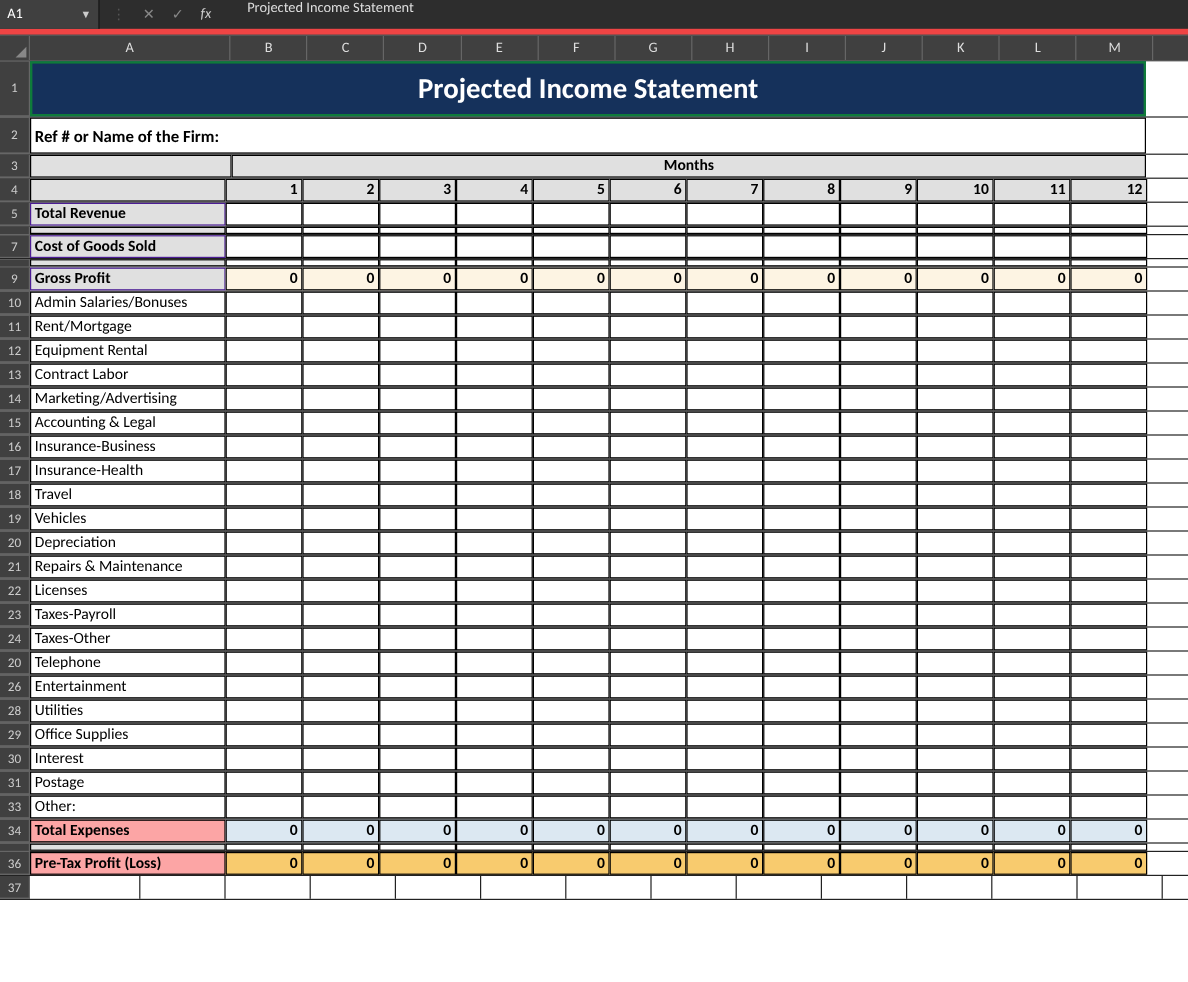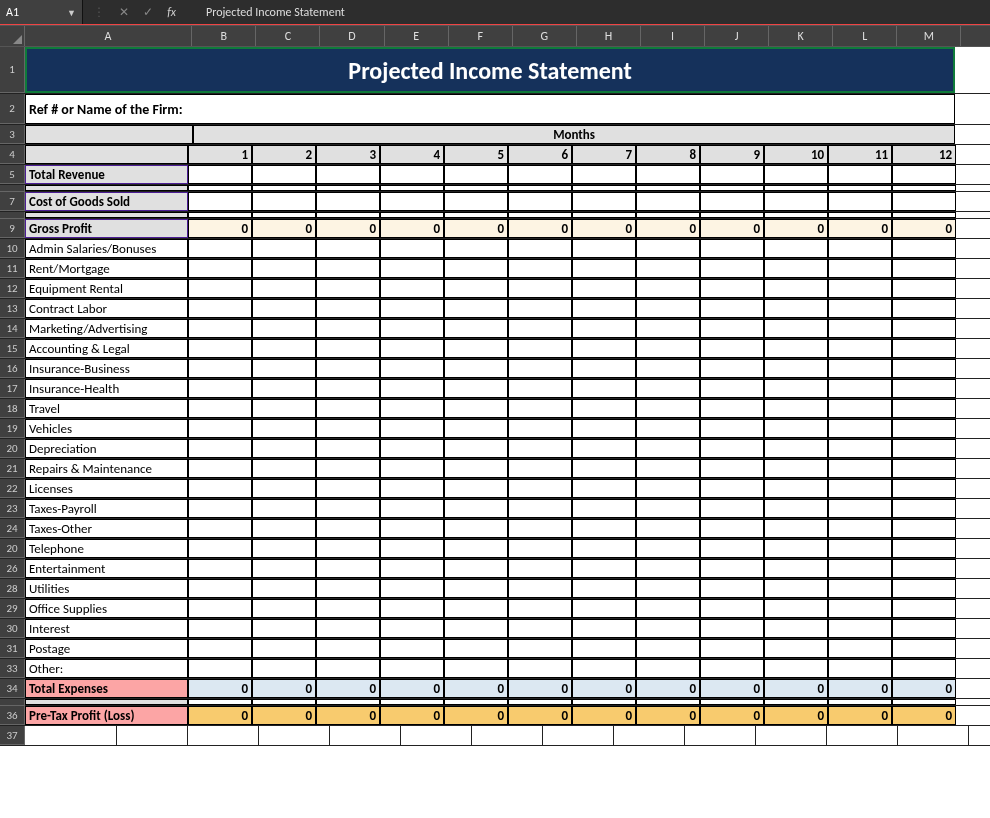--- a/index.html
+++ b/index.html
@@ -1,17 +1,17 @@
 <!DOCTYPE html>
 <html><head>
 <meta charset="utf-8">
 <style>
 html,body{margin:0;padding:0;background:#fff;font-family:"Calibri","Segoe UI",Arial,sans-serif;font-size:13px;color:#000}
 .app{width:990px}
-.namebox-bar{display:flex;align-items:center;background:#2d2d2d;color:#ddd;height:24px;border-bottom:1px solid #ef4444}
+.namebox-bar{display:flex;background:#2d2d2d;color:#ddd;height:24px;border-bottom:5px solid #ef4444}
 .namebox{display:flex;align-items:center;background:#404040;color:#fff;padding:0 6px;height:24px;min-width:70px;border-right:1px solid #111;justify-content:space-between}
 .namebox span{font-size:12px}
 .namebox .dd{font-size:9px;color:#ccc}
 .fnbar{display:flex;align-items:center;gap:14px;padding:0 10px;color:#888;font-size:12px}
 .fnbar .sep{color:#555}
 .fnbar .fx{font-style:italic;color:#ccc}
 .formula{color:#ddd;font-size:12px;padding-left:20px}
 .colhdr-row{display:flex;background:#404040;color:#ddd;height:20px;border-top:1px solid #555;border-bottom:1px solid #555;font-size:12px}
 .corner{width:24px;border-right:1px solid #666;background:#404040;position:relative}
 .corner::after{content:"";position:absolute;right:2px;bottom:2px;width:0;height:0;border-left:9px solid transparent;border-bottom:9px solid #888}

